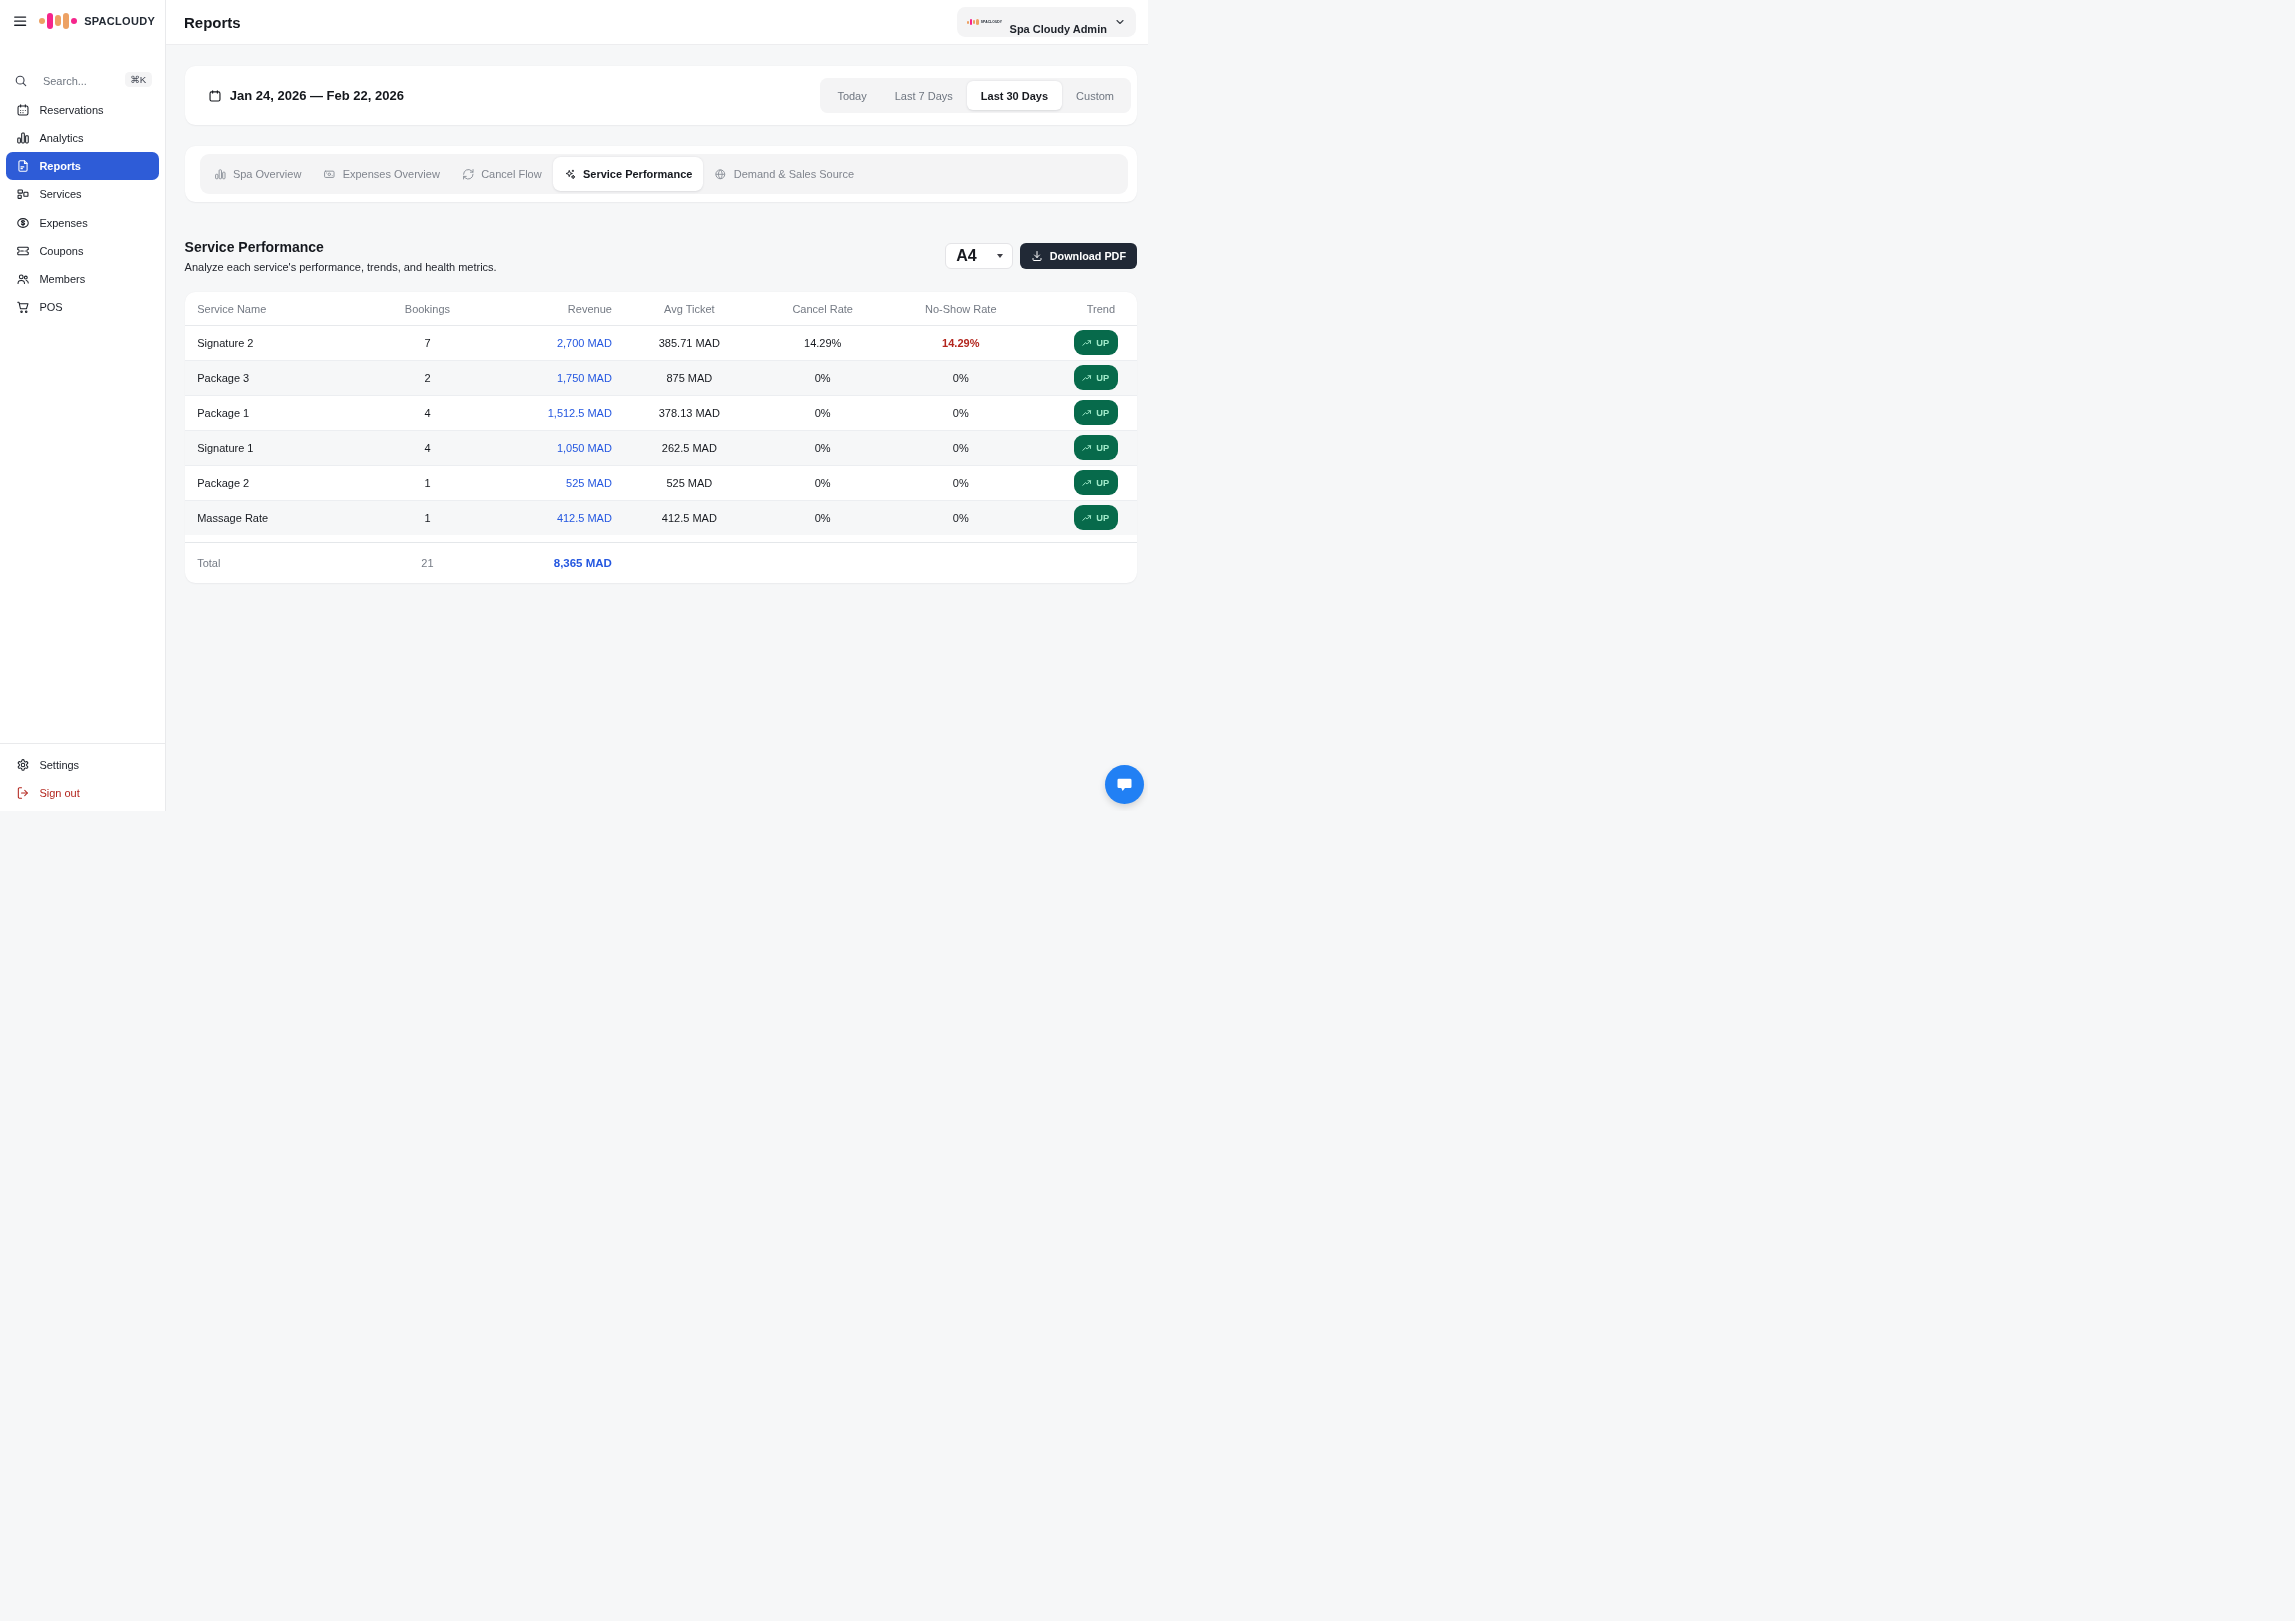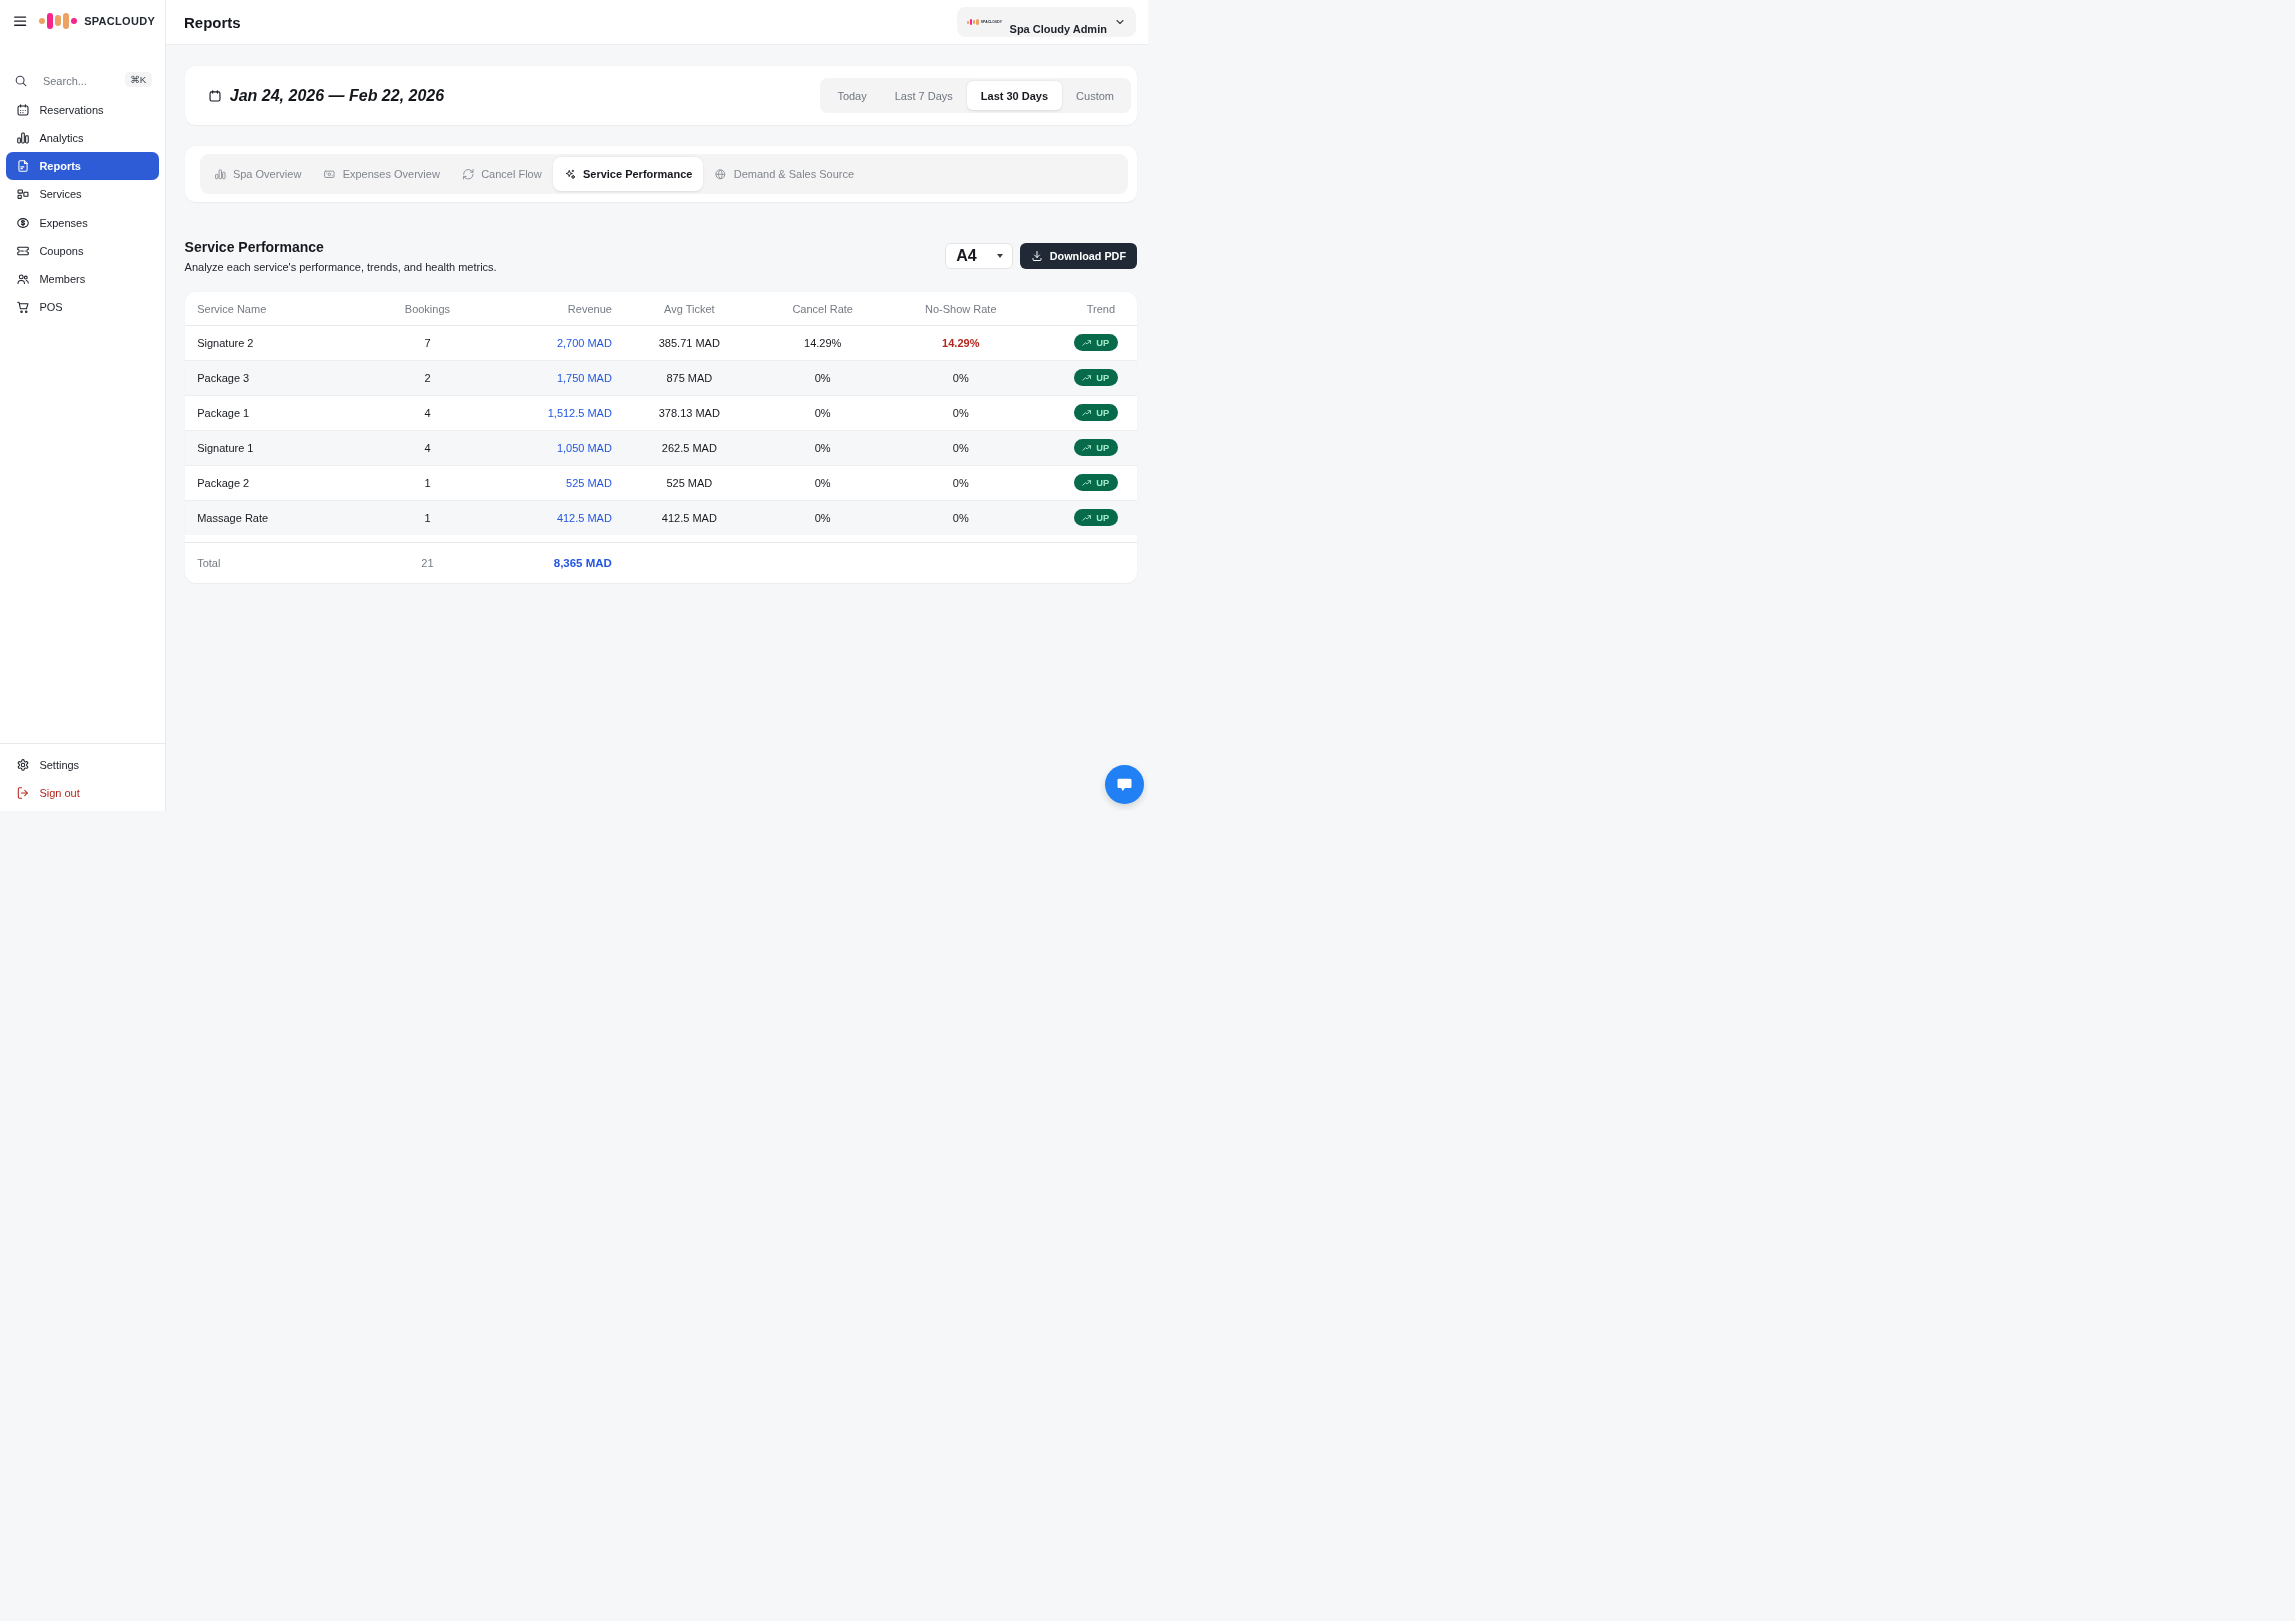--- a/index.html
+++ b/index.html
@@ -47,21 +47,21 @@
   .mb1 { height:3px; background:#eda163; } .mb2 { height:6.7px; background:#f5258c; }
   .mb3 { height:4.5px; background:#eda163; } .mb4 { height:6.7px; background:#eda163; }
   .mini-logo .mini-text { font-size:3.3px; font-weight:700; color:#232a34; letter-spacing:0.1px; }
   .account-chip .label { font-size:11px; font-weight:700; color:#1d2129;margin-top:13px; }
   .account-chip svg { color:#3a3f47; }
 
   .content { padding:21px 11px 0 18.6px; }
   .card { background:#fff; border-radius:10.4px; box-shadow:0 0.7px 1.5px rgba(16,24,40,.05); }
 
   .date-card { height:59px; display:flex; align-items:center; justify-content:space-between; padding:0 6px 0 23px; margin-bottom:21px; }
-  .date-left { display:flex; align-items:center; gap:8.2px; font-size:16px; font-weight:600; color:#14171c; cursor:pointer;font-style:italic; }
+  .date-left { display:flex; align-items:center; gap:8.2px; font-size:13px; font-weight:600; color:#14171c; cursor:pointer; }
   .segmented { background:#f4f4f5; border-radius:7.4px; padding:3px; display:flex; align-items:center; }
   .seg-btn { height:29px; display:flex; align-items:center; padding:0 14px; font-size:11px; color:#6f7680; border-radius:6px; cursor:pointer; white-space:nowrap; }
   .seg-btn.active { background:#fff; color:#17191f; font-weight:600; box-shadow:0 0.7px 2.2px rgba(16,24,40,.12); }
 
   .tabs-card { padding:8.2px 9px 8.2px 15px; margin-bottom:37px; }
   .tabs-strip { background:#f4f4f5; border-radius:9px; height:40px; display:flex; align-items:center; padding:0 3px; }
   .tab { height:34px; display:flex; align-items:center; gap:6.7px; padding:0 11px; border-radius:7.4px; font-size:11px; color:#80858e; cursor:pointer; white-space:nowrap; }
   .tab svg { color:#8a8f98; }
   .tab.active { background:#fff; color:#15181e; font-weight:600; box-shadow:0 0.7px 2.2px rgba(16,24,40,.1); }
   .tab.active svg { color:#15181e; }
@@ -84,21 +84,21 @@
   thead th.r { text-align:right; padding-right:6px; }
   thead th.tr-r { text-align:right; padding-right:22px; }
   tbody td { height:35px; text-align:center; color:#171a20; }
   tbody tr.data + tr.data td { border-top:0.7px solid #eceef1; }
   tbody tr.data:nth-child(even) { background:#f6f7f8; }
   td.l { text-align:left; padding-left:12.6px; font-weight:500; }
   td.r { text-align:right; padding-right:6px; }
   td.rev { color:#2457e0; font-weight:500; cursor:pointer; }
   td.alert { color:#b3261e; font-weight:600; }
   td.tr-cell { text-align:right; padding-right:19.3px; }
-  .badge-up { display:inline-flex; align-items:center; gap:4.5px; height:17px; padding:0 8.2px; border-radius:9px; background:#076a4b; color:#9fe9c8; font-size:9.3px; font-weight:600; letter-spacing:0.2px; }
+  .badge-up { display:inline-flex; align-items:center; gap:4.5px; height:25px; padding:0 8.2px; border-radius:9px; background:#076a4b; color:#9fe9c8; font-size:9.3px; font-weight:600; letter-spacing:0.2px; }
   tr.spacer td { height:7.4px; background:#fff; }
   tfoot td { height:40px; border-top:0.7px solid #e4e7ea; color:#757b85; font-weight:500; text-align:center; }
   tfoot td.l { padding-left:12.6px; }
   tfoot td.rev-total { text-align:right; padding-right:6px; color:#2457e0; font-weight:700; font-size:11.5px; }
 
   
   .chat-fab { position:absolute; width:39px; height:39px; border-radius:50%; background:#2180f4; right:3.7px; bottom:6.7px; display:flex; align-items:center; justify-content:center; box-shadow:0 3px 7.4px rgba(0,0,0,.15); cursor:pointer; z-index:9; }
 </style>
 </head>
 <body>

